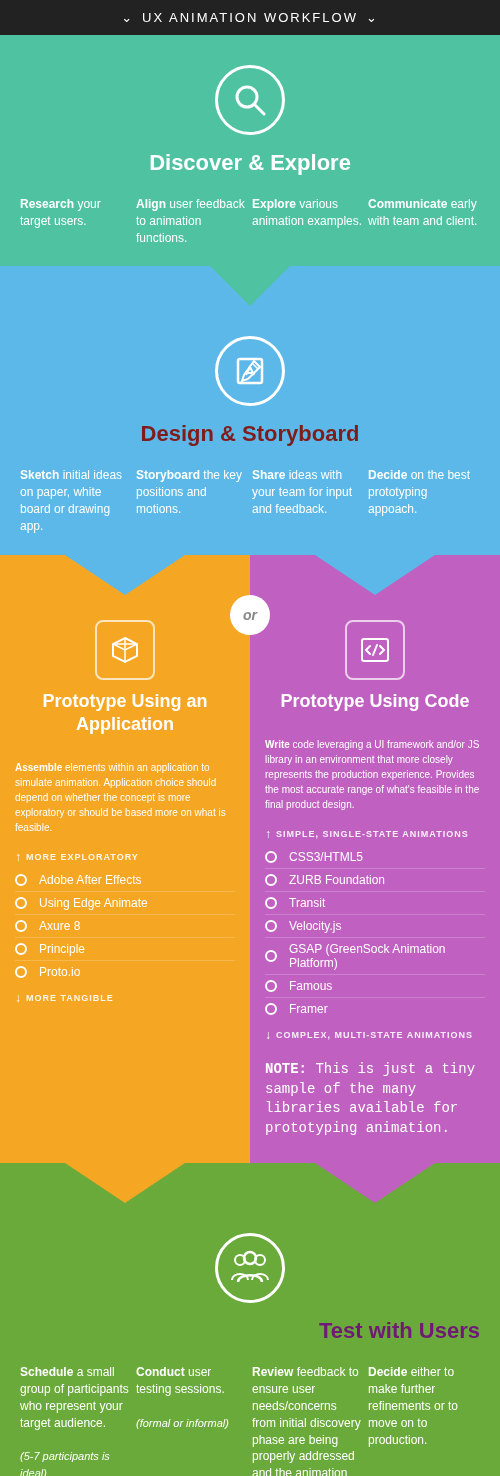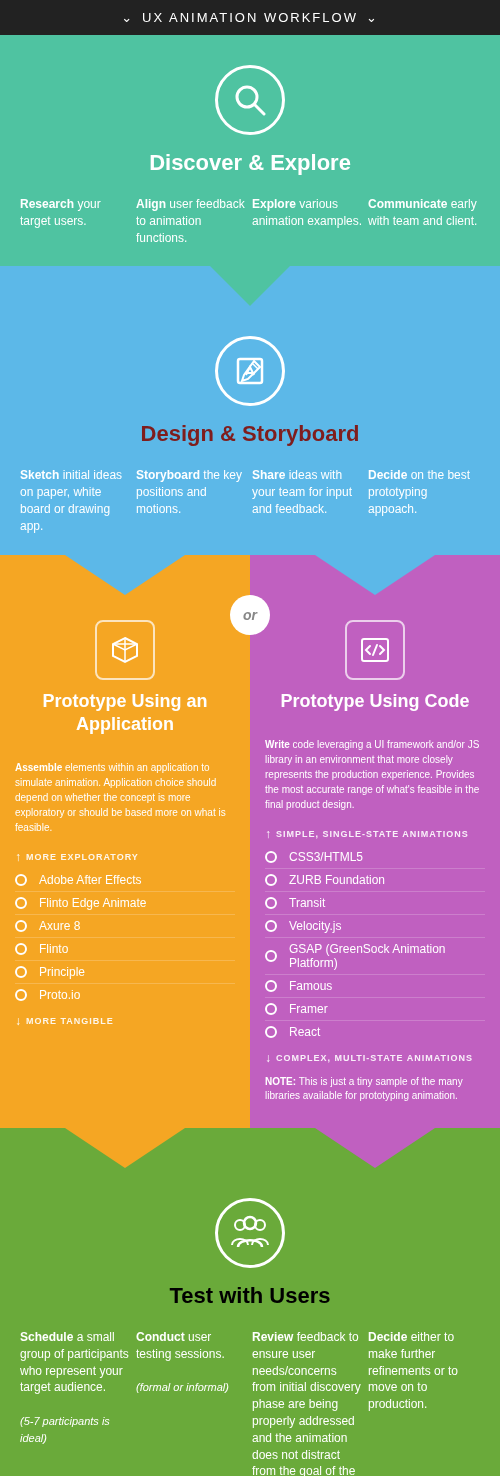--- a/index.html
+++ b/index.html
@@ -173,45 +173,47 @@
     .bullet-circle {
       width: 12px; height: 12px;
       border: 2px solid #fff;
       border-radius: 50%;
       flex-shrink: 0;
       background: transparent;
     }
 
     .note-text {
       color: #fff;
-      font-size: 10px;
+      font-size: 14px;
       line-height: 1.4;
-      margin-top: 10px;
+      margin-top: 18px;
+      font-family: Liberation Mono, monospace;
     }
     .note-text strong { font-weight: bold; }
 
     
     .section-test {
       background: #6aaa3a;
       padding: 30px 20px 30px;
       text-align: center;
     }
     .section-test .icon-circle {
       width: 70px; height: 70px;
       border: 3px solid #fff;
       border-radius: 50%;
       display: flex; align-items: center; justify-content: center;
       margin: 0 auto 15px;
       font-size: 28px; color: #fff;
     }
     .section-test h2 {
-      color: #000000;
+      color: #701a75;
       font-size: 22px;
       font-weight: bold;
       margin-bottom: 20px;
+      text-align: right;
     }
   </style>
 </head>
 <body>
 
 <div class="top-bar">
   <span>⌄</span>
   <span>UX ANIMATION WORKFLOW</span>
   <span>⌄</span>
 </div>
@@ -306,29 +308,25 @@
         <span class="arrow-up">↑</span>
         <span>MORE EXPLORATORY</span>
       </div>
       <ul class="bullet-list">
         <li>
             <span class="bullet-circle"></span>
             <span>Adobe After Effects</span>
           </li>
         <li>
             <span class="bullet-circle"></span>
-            <span>Flinto Edge Animate</span>
+            <span>Using Edge Animate</span>
           </li>
         <li>
             <span class="bullet-circle"></span>
             <span>Axure 8</span>
-          </li>
-        <li>
-            <span class="bullet-circle"></span>
-            <span>Flinto</span>
           </li>
         <li>
             <span class="bullet-circle"></span>
             <span>Principle</span>
           </li>
         <li>
             <span class="bullet-circle"></span>
             <span>Proto.io</span>
           </li>
       </ul>
@@ -379,24 +377,20 @@
             <span>GSAP (GreenSock Animation Platform)</span>
           </li>
         <li>
             <span class="bullet-circle"></span>
             <span>Famous</span>
           </li>
         <li>
             <span class="bullet-circle"></span>
             <span>Framer</span>
           </li>
-        <li>
-            <span class="bullet-circle"></span>
-            <span>React</span>
-          </li>
       </ul>
       <div class="list-label" style="margin-top:8px;">
         <span class="arrow-down-sm">↓</span>
         <span>COMPLEX, MULTI-STATE ANIMATIONS</span>
       </div>
       <div class="note-text">
         <strong>NOTE:</strong><span> This is just a tiny sample of the many libraries available for prototyping animation.</span>
       </div>
     </div>
   </div>

